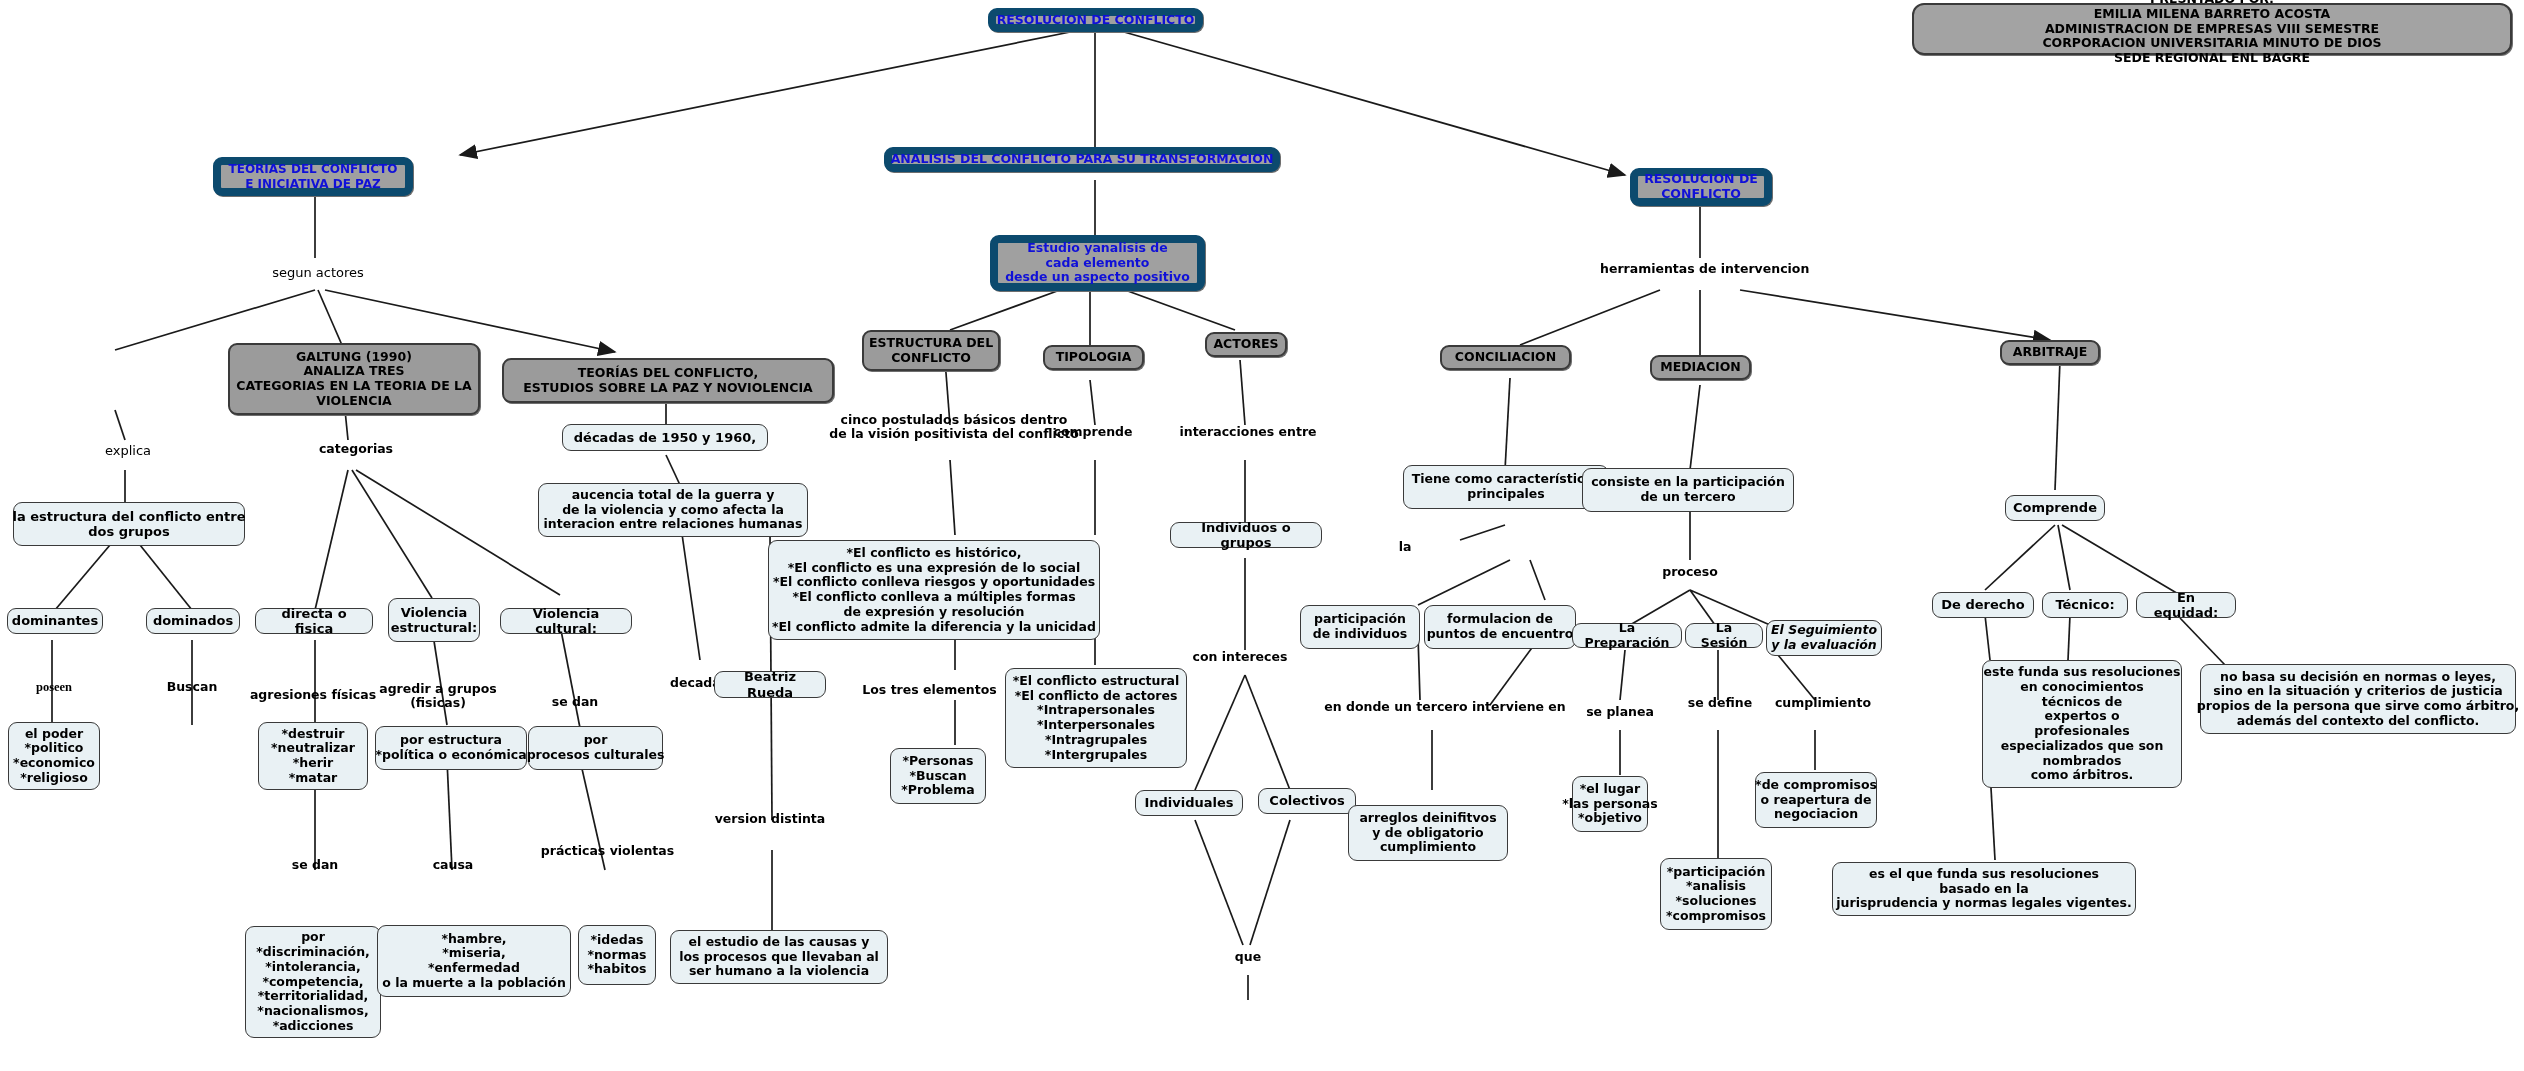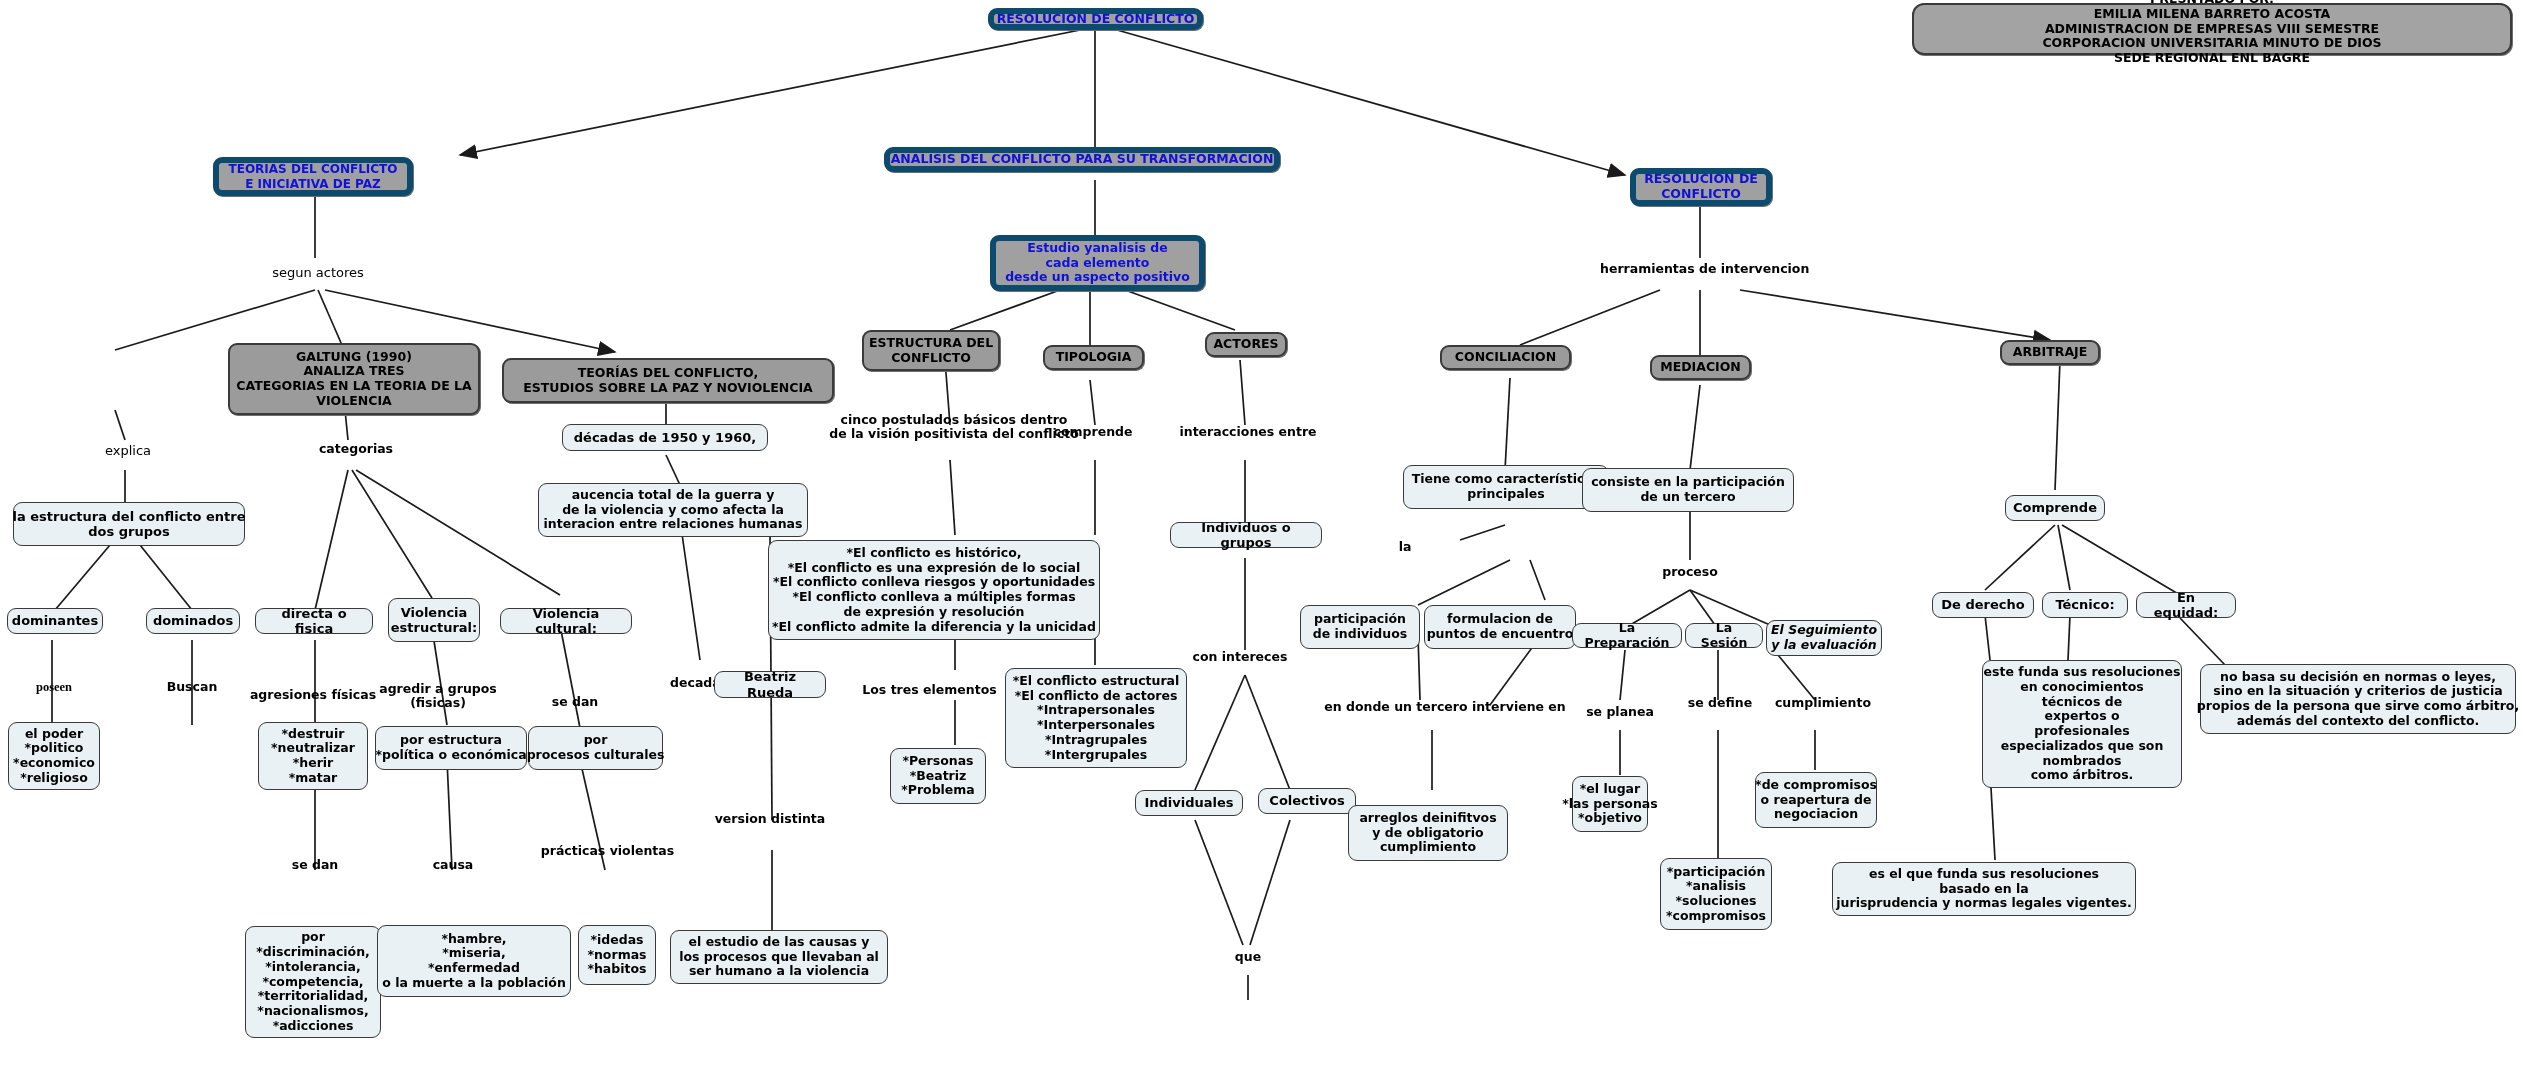--- a/index.html
+++ b/index.html
@@ -5,21 +5,21 @@
   html,body{margin:0;padding:0;background:#ffffff;}
   body{font-family:"DejaVu Sans","Liberation Sans",sans-serif;}
   #canvas{position:relative;width:2524px;height:1071px;background:#fff;overflow:hidden;}
   svg.links{position:absolute;left:0;top:0;width:2524px;height:1071px;pointer-events:none;}
 
   .node{position:absolute;box-sizing:border-box;display:flex;align-items:center;
         justify-content:center;text-align:center;line-height:1.18;
         border:1px solid #2b2b2b;border-radius:9px;padding:4px 7px;}
 
   
-  .n-main{background:#a0a0a0;border:6px solid #0c4a6e;color:#1010d8;font-weight:bold;
+  .n-main{background:#a0a0a0;border:8px solid #0c4a6e;color:#1010d8;font-weight:bold;
           box-shadow:1px 1px 0 #6e6e6e;}
   
   .n-grey{background:#9b9b9b;border:2px solid #3a3a3a;color:#000;font-weight:bold;
           box-shadow:1px 1px 0 #6e6e6e;}
   
   .n-leaf{background:#e9f1f4;border:1px solid #3a3a3a;color:#000;font-weight:bold;}
   
   .n-head{background:#a3a3a3;border:2px solid #3a3a3a;color:#000;font-weight:bold;
           border-radius:12px;box-shadow:1px 1px 0 #6e6e6e;}
 
@@ -229,21 +229,21 @@
   <div class="lbl" style="left:1174px;top:425px;width:148px;font-size:12.5px;">interacciones entre</div>
 
   <div class="node n-leaf" style="left:768px;top:540px;width:332px;height:100px;font-size:12.5px;white-space:pre;">*El conflicto es histórico,
 *El conflicto es una expresión de lo social
 *El conflicto conlleva riesgos y oportunidades
 *El conflicto conlleva a múltiples formas
 de expresión y resolución
 *El conflicto admite la diferencia y la unicidad</div>
   <div class="lbl" style="left:862px;top:683px;width:135px;font-size:12.5px;">Los tres elementos</div>
   <div class="node n-leaf" style="left:890px;top:748px;width:96px;height:56px;font-size:12.5px;white-space:pre;">*Personas
-*Beatriz
+*Buscan
 *Problema</div>
   <div class="node n-leaf" style="left:1005px;top:668px;width:182px;height:100px;font-size:12.5px;white-space:pre;">*El conflicto estructural
 *El conflicto de actores
 *Intrapersonales
 *Interpersonales
 *Intragrupales
 *Intergrupales</div>
 
   <div class="node n-leaf" style="left:1170px;top:522px;width:152px;height:26px;font-size:13px;">Individuos o grupos</div>
   <div class="lbl" style="left:1180px;top:650px;width:120px;font-size:12.5px;">con intereces</div>

